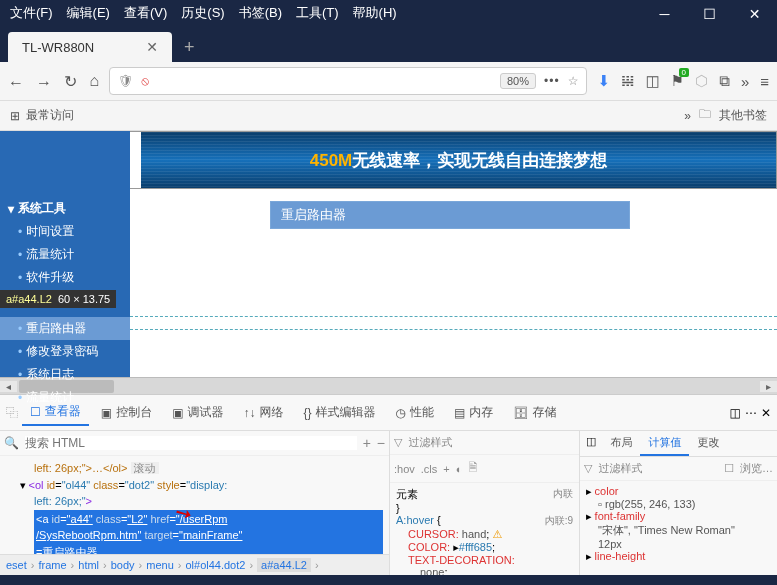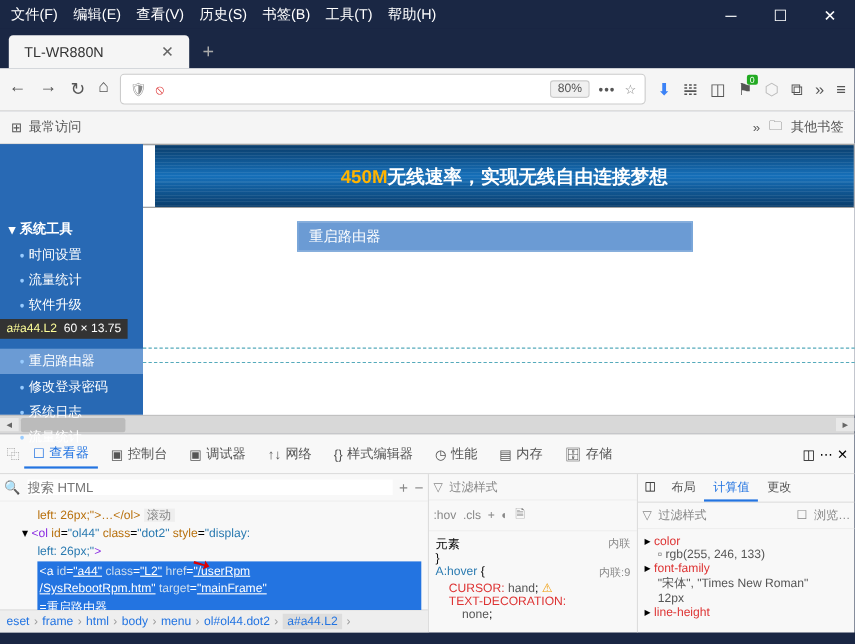--- a/index.html
+++ b/index.html
@@ -305,20 +305,21 @@
         <div style="display:flex;justify-content:space-between">
             <span>元素</span>
             <span class="inh">内联</span>
           </div>
         <div>}</div>
         <div style="display:flex;justify-content:space-between">
             <span><span class="hex">A:hover</span> {</span>
             <span class="inh">内联:9</span>
           </div>
         <div style="padding-left:12px"><span class="p">CURSOR:</span> <span class="val">hand</span>; <span class="warn">⚠</span></div>
+        <div style="padding-left:12px"><span class="p">COLOR:</span> ▸<span class="hex">#fff685</span>;</div>
         <div style="padding-left:12px"><span class="p">TEXT-DECORATION:</span></div>
         <div style="padding-left:24px"><span class="val">none</span>;</div>
       </div>
     </div>
     <div class="dt-right">
       <div class="dt-rtabs">
         <span style="padding:4px 6px">◫</span>
         <div class="dt-rtab">布局</div>
         <div class="dt-rtab active">计算值</div>
         <div class="dt-rtab">更改</div>

